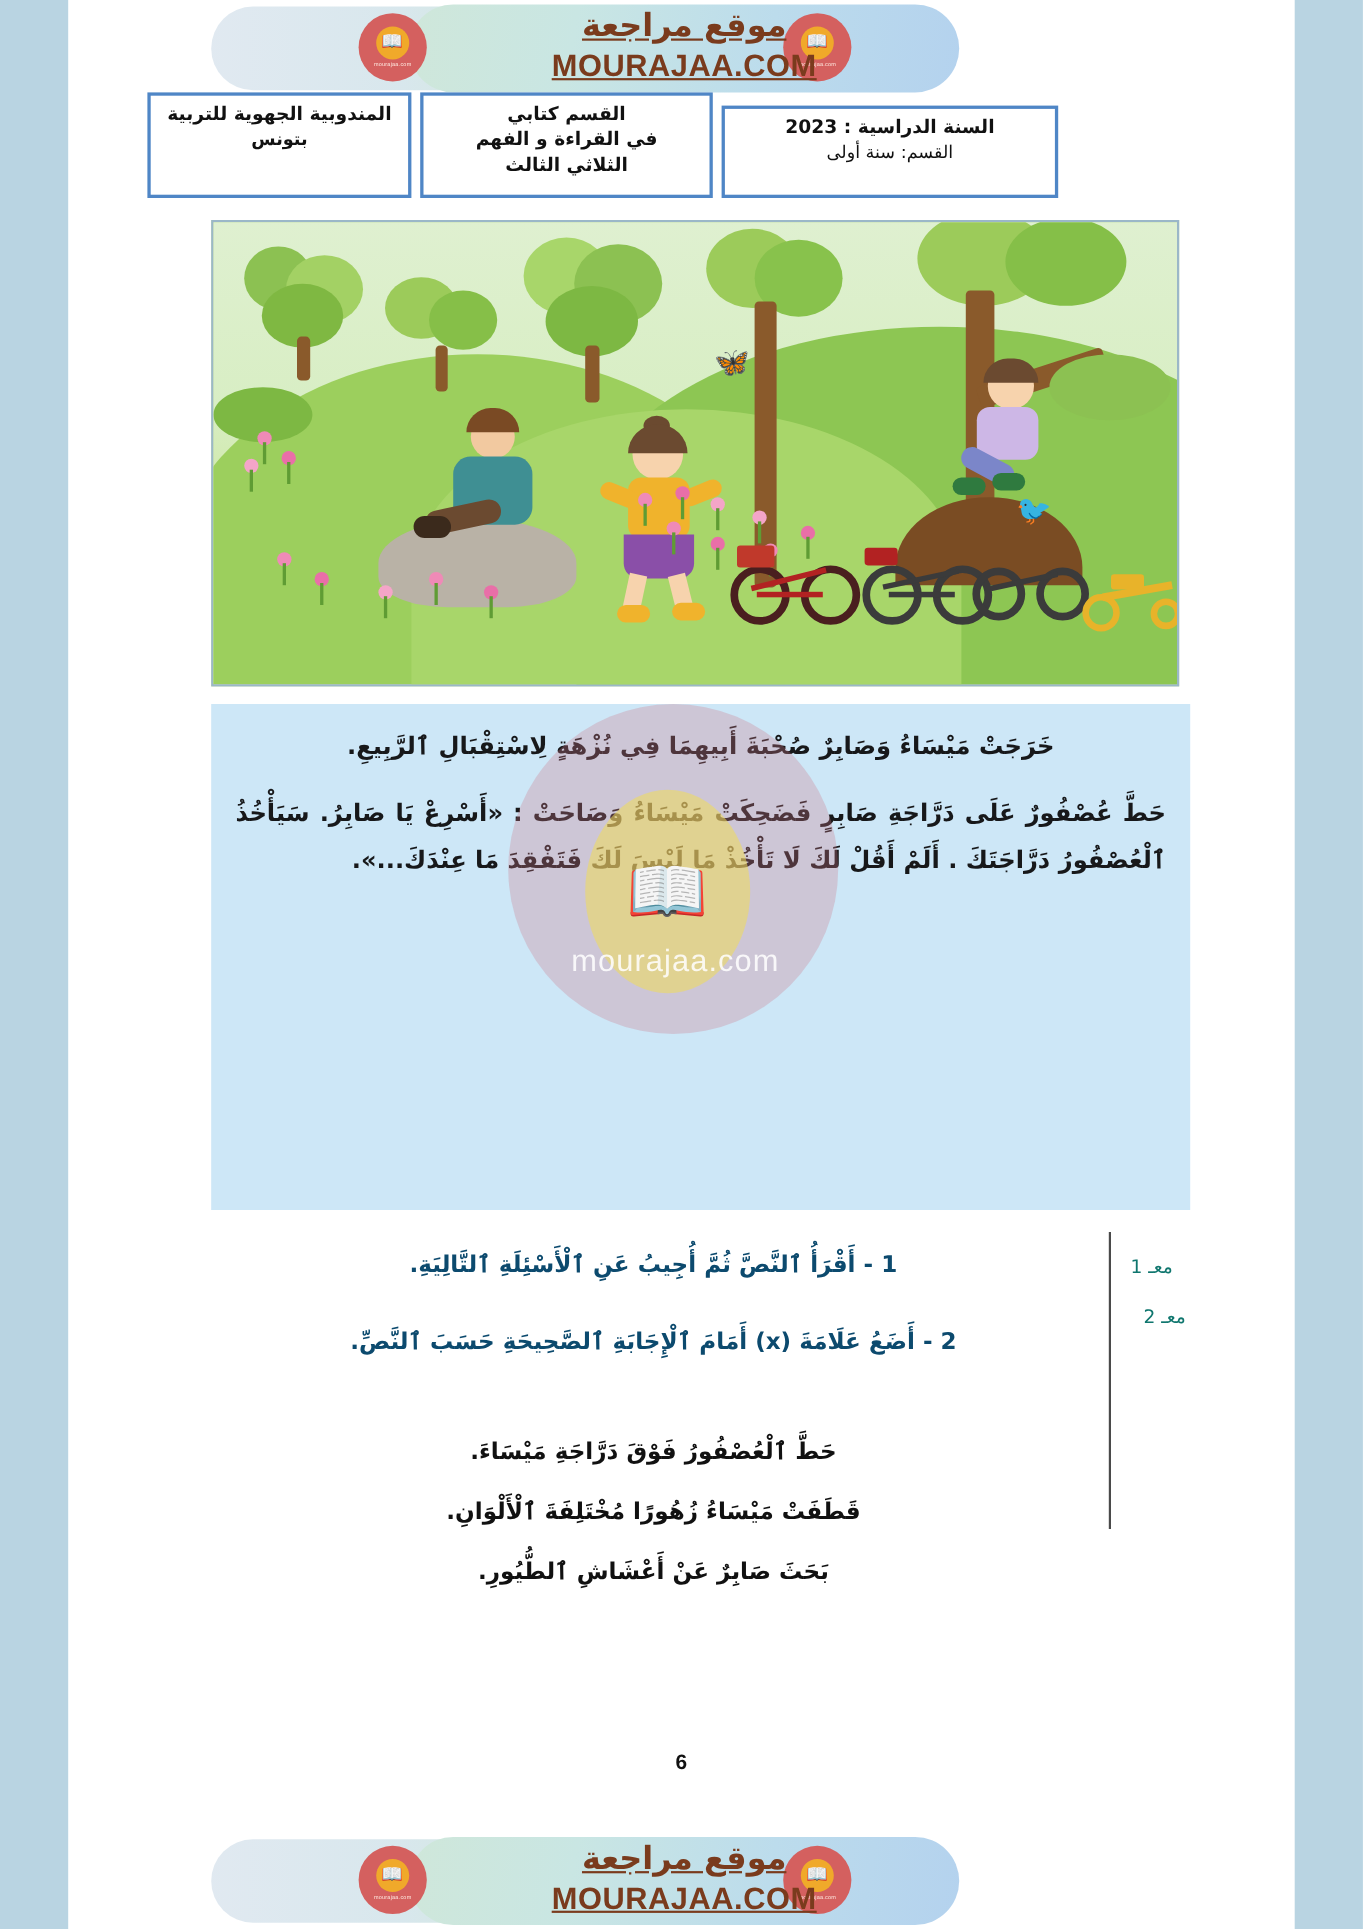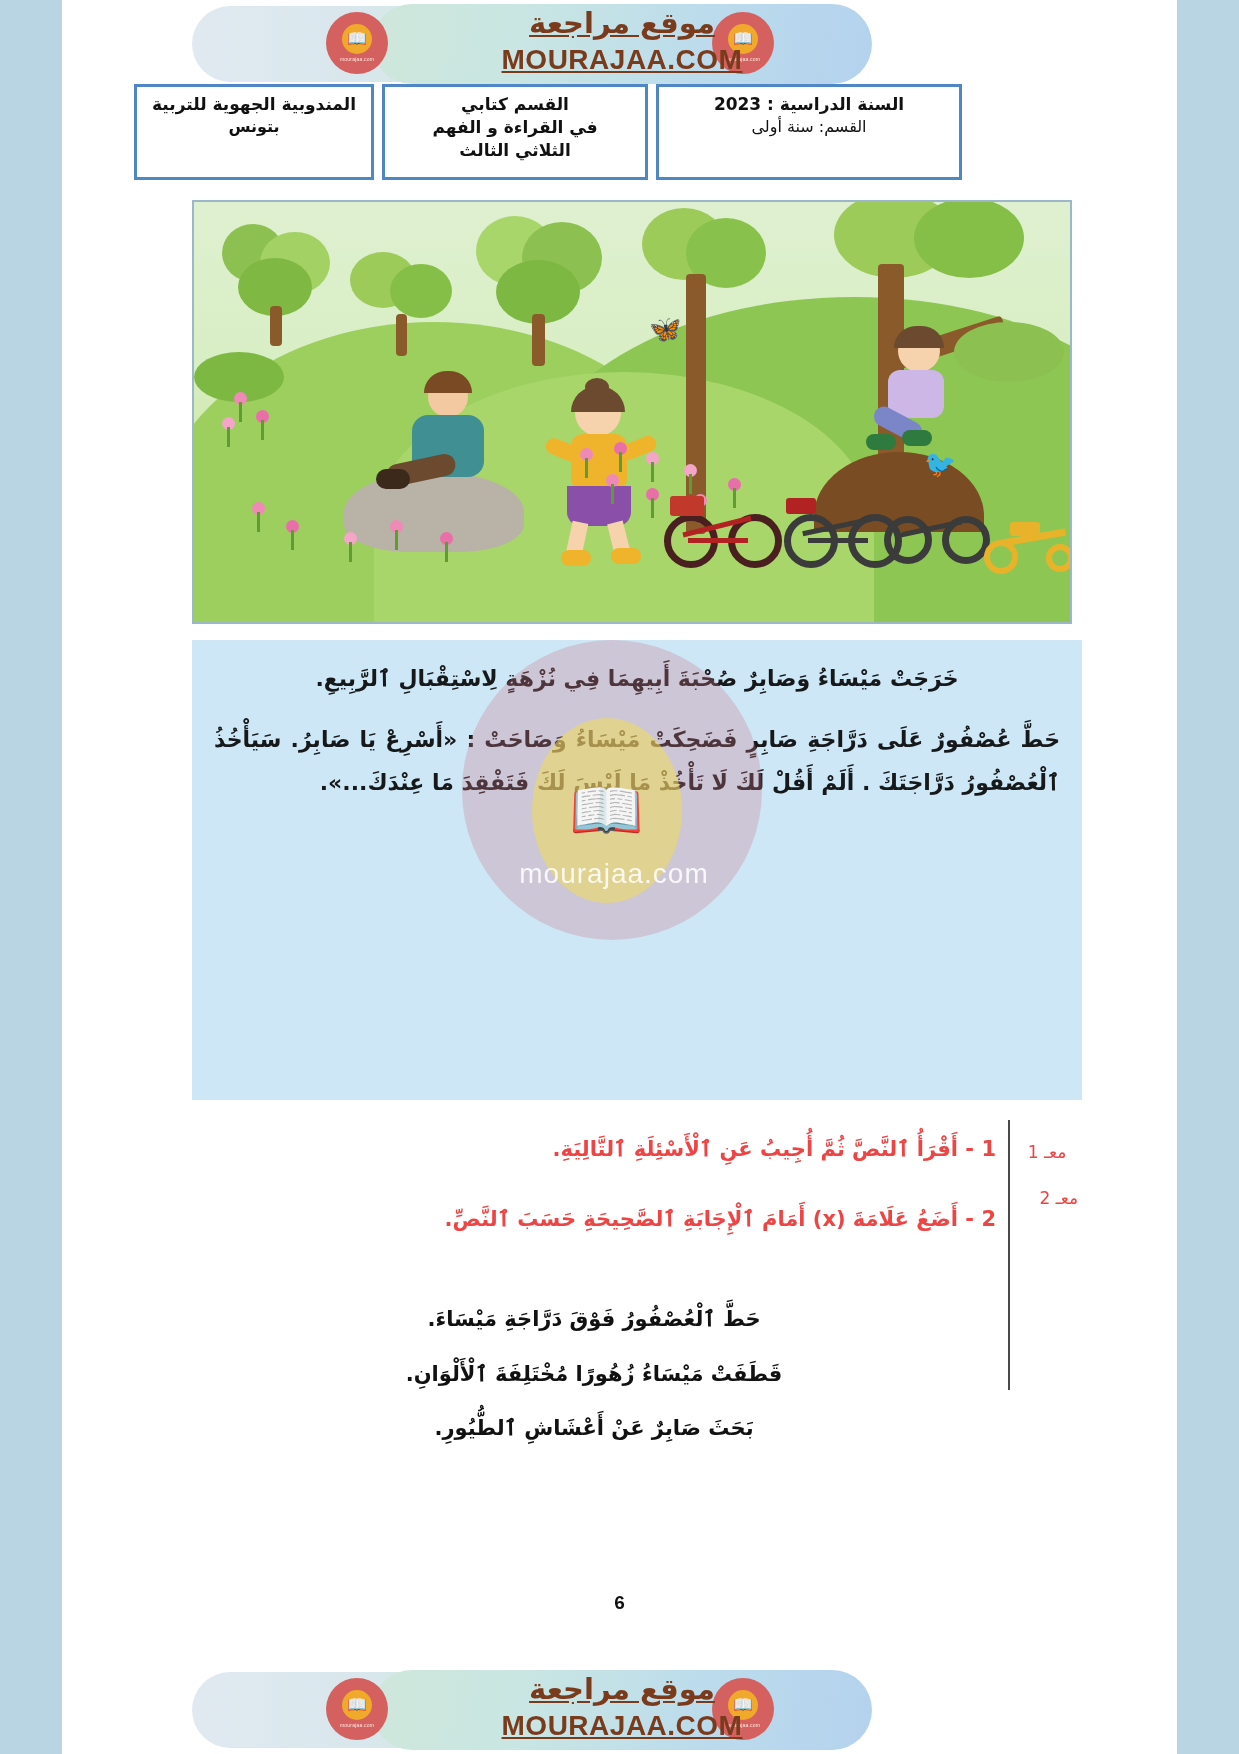--- a/index.html
+++ b/index.html
@@ -64,21 +64,21 @@
     display:flex; flex-direction:row-reverse; direction:rtl;
   }
   .hdr-cell {
     border:3px solid #4f86c6;
     background:#fff;
     display:flex; flex-direction:column; align-items:center; justify-content:flex-start;
     padding-top:6px;
     font-family:"DejaVu Sans", sans-serif;
     direction:rtl;
   }
-  .hdr-cell.c1 { width:306px; }
+  .hdr-cell.c1 { width:306px;margin-top:12px; }
   .hdr-cell.c2 { width:266px; margin:0 8px; }
   .hdr-cell.c3 { width:240px; }
   .hdr-line { font-size:17px; font-weight:bold; color:#111; line-height:1.35; }
   .hdr-line.sub { font-weight:normal; font-size:16px; }
   .hdr-line.small { font-size:16px; font-weight:bold; }
   
   .illus {
     position:absolute; left:130px; top:200px; width:880px; height:424px;
     border:2px solid #9bb7c8; overflow:hidden; background:#cfe8a8;
   }
@@ -132,29 +132,29 @@
     pointer-events:none; letter-spacing:1px;
   }
   
   .qarea { position:absolute; left:130px; top:1120px; width:890px; direction:rtl; }
   .mark-rail {
     position:absolute; right:0; top:0; width:74px; height:270px;
     border-left:2px solid #4a4a4a;
   }
   .mark {
     position:absolute; right:4px; width:62px; text-align:center;
-    font-family:"DejaVu Sans", sans-serif; font-size:17px; color:#ef4444;
+    font-family:"DejaVu Sans", sans-serif; font-size:17px; color:#0f766e;
     direction:rtl;
   }
   .mark.m1 { top:22px; }
   .mark.m2 { top:68px;text-align:right; }
   .qline {
     margin:0 86px 0 0; padding:0 0 0 0;
-    font-family:"DejaVu Sans", sans-serif; font-size:21px; color:#ef4444;
-    line-height:1.5; direction:rtl; font-weight:600;
+    font-family:"DejaVu Sans", sans-serif; font-size:21px; color:#0c4a6e;
+    line-height:1.5; text-align:center; direction:rtl; font-weight:600;
   }
   .qline.q1 { margin-top:14px; }
   .qline.q2 { margin-top:38px; }
   .choices { margin:68px 86px 0 0; direction:rtl; text-align:center; }
   .choice {
     font-family:"DejaVu Sans", sans-serif; font-size:21px; color:#111;
     line-height:1.55; margin-bottom:22px; font-weight:600;
   }
   .pagenum {
     position:absolute; left:0; top:1592px; width:1115px; text-align:center;

